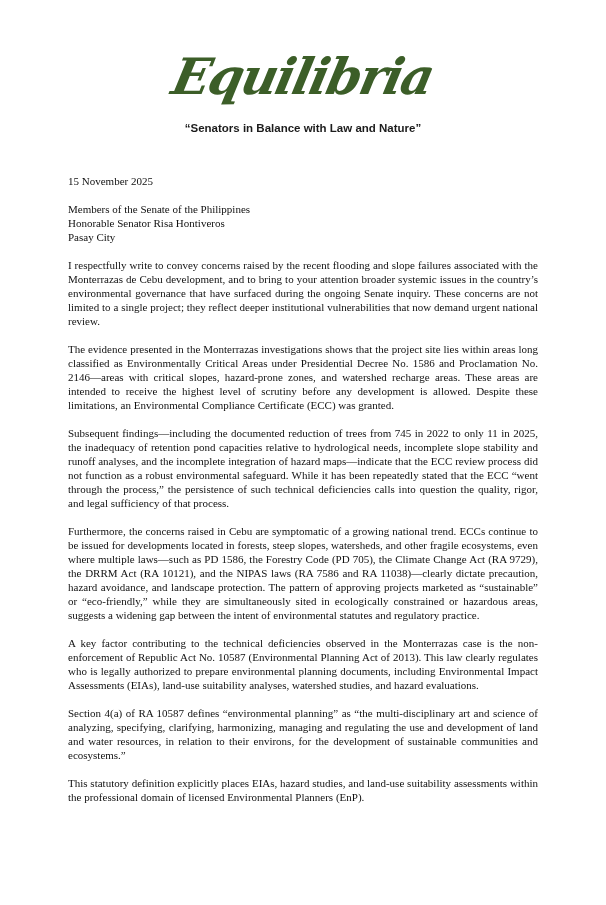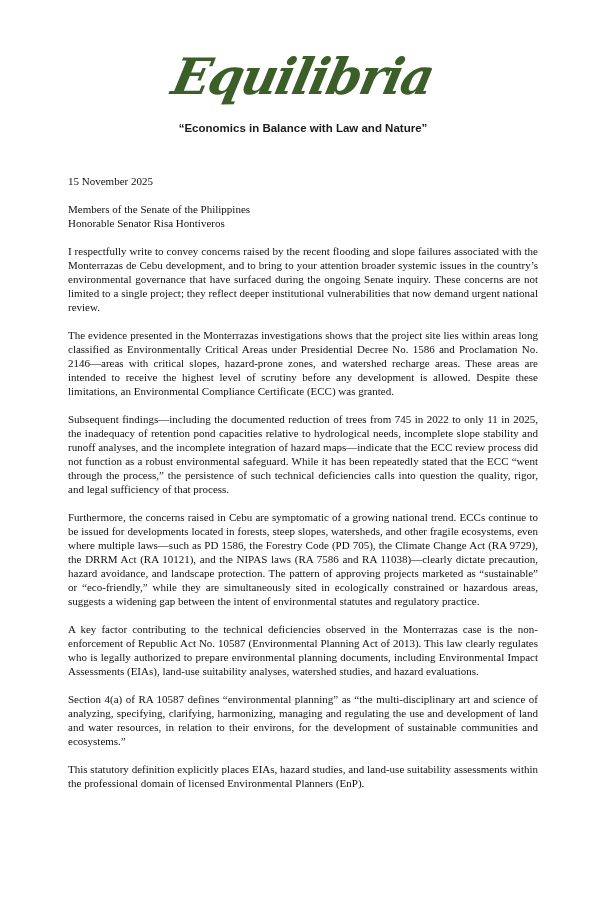--- a/index.html
+++ b/index.html
@@ -67,30 +67,31 @@
 </style>
 </head>
 <body>
 
 <div class="page">
 
   <header class="letterhead">
     <div class="logo">
       <span class="logo-text">Equilibria</span>
     </div>
-    <div class="tagline">“Economics in Balance with Law and Nature”</div>
+    <div class="tagline">“Senators in Balance with Law and Nature”</div>
   </header>
 
   <main class="letter-body">
 
     <p class="date">15 November 2025</p>
 
     <div class="recipient">
       <p>Members of the Senate of the Philippines</p>
       <p>Honorable Senator Risa Hontiveros</p>
+      <p>Pasay City</p>
     </div>
 
 
     <p class="para">I respectfully write to convey concerns raised by the recent flooding and slope failures associated with the Monterrazas de Cebu development, and to bring to your attention broader systemic issues in the country’s environmental governance that have surfaced during the ongoing Senate inquiry. These concerns are not limited to a single project; they reflect deeper institutional vulnerabilities that now demand urgent national review.</p>
 
     <p class="para">The evidence presented in the Monterrazas investigations shows that the project site lies within areas long classified as Environmentally Critical Areas under Presidential Decree No. 1586 and Proclamation No. 2146—areas with critical slopes, hazard-prone zones, and watershed recharge areas. These areas are intended to receive the highest level of scrutiny before any development is allowed. Despite these limitations, an Environmental Compliance Certificate (ECC) was granted.</p>
 
     <p class="para">Subsequent findings—including the documented reduction of trees from 745 in 2022 to only 11 in 2025, the inadequacy of retention pond capacities relative to hydrological needs, incomplete slope stability and runoff analyses, and the incomplete integration of hazard maps—indicate that the ECC review process did not function as a robust environmental safeguard. While it has been repeatedly stated that the ECC “went through the process,” the persistence of such technical deficiencies calls into question the quality, rigor, and legal sufficiency of that process.</p>
 
     <p class="para">Furthermore, the concerns raised in Cebu are symptomatic of a growing national trend. ECCs continue to be issued for developments located in forests, steep slopes, watersheds, and other fragile ecosystems, even where multiple laws—such as PD 1586, the Forestry Code (PD 705), the Climate Change Act (RA 9729), the DRRM Act (RA 10121), and the NIPAS laws (RA 7586 and RA 11038)—clearly dictate precaution, hazard avoidance, and landscape protection. The pattern of approving projects marketed as “sustainable” or “eco-friendly,” while they are simultaneously sited in ecologically constrained or hazardous areas, suggests a widening gap between the intent of environmental statutes and regulatory practice.</p>

